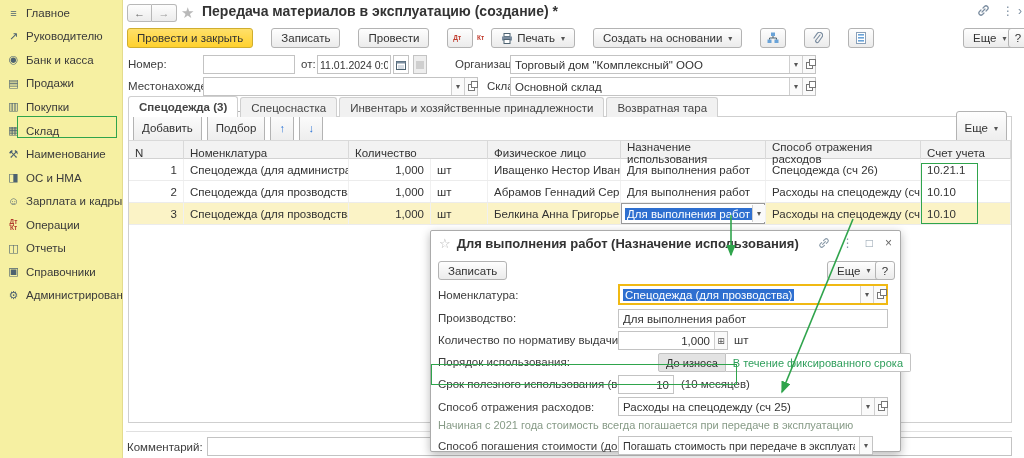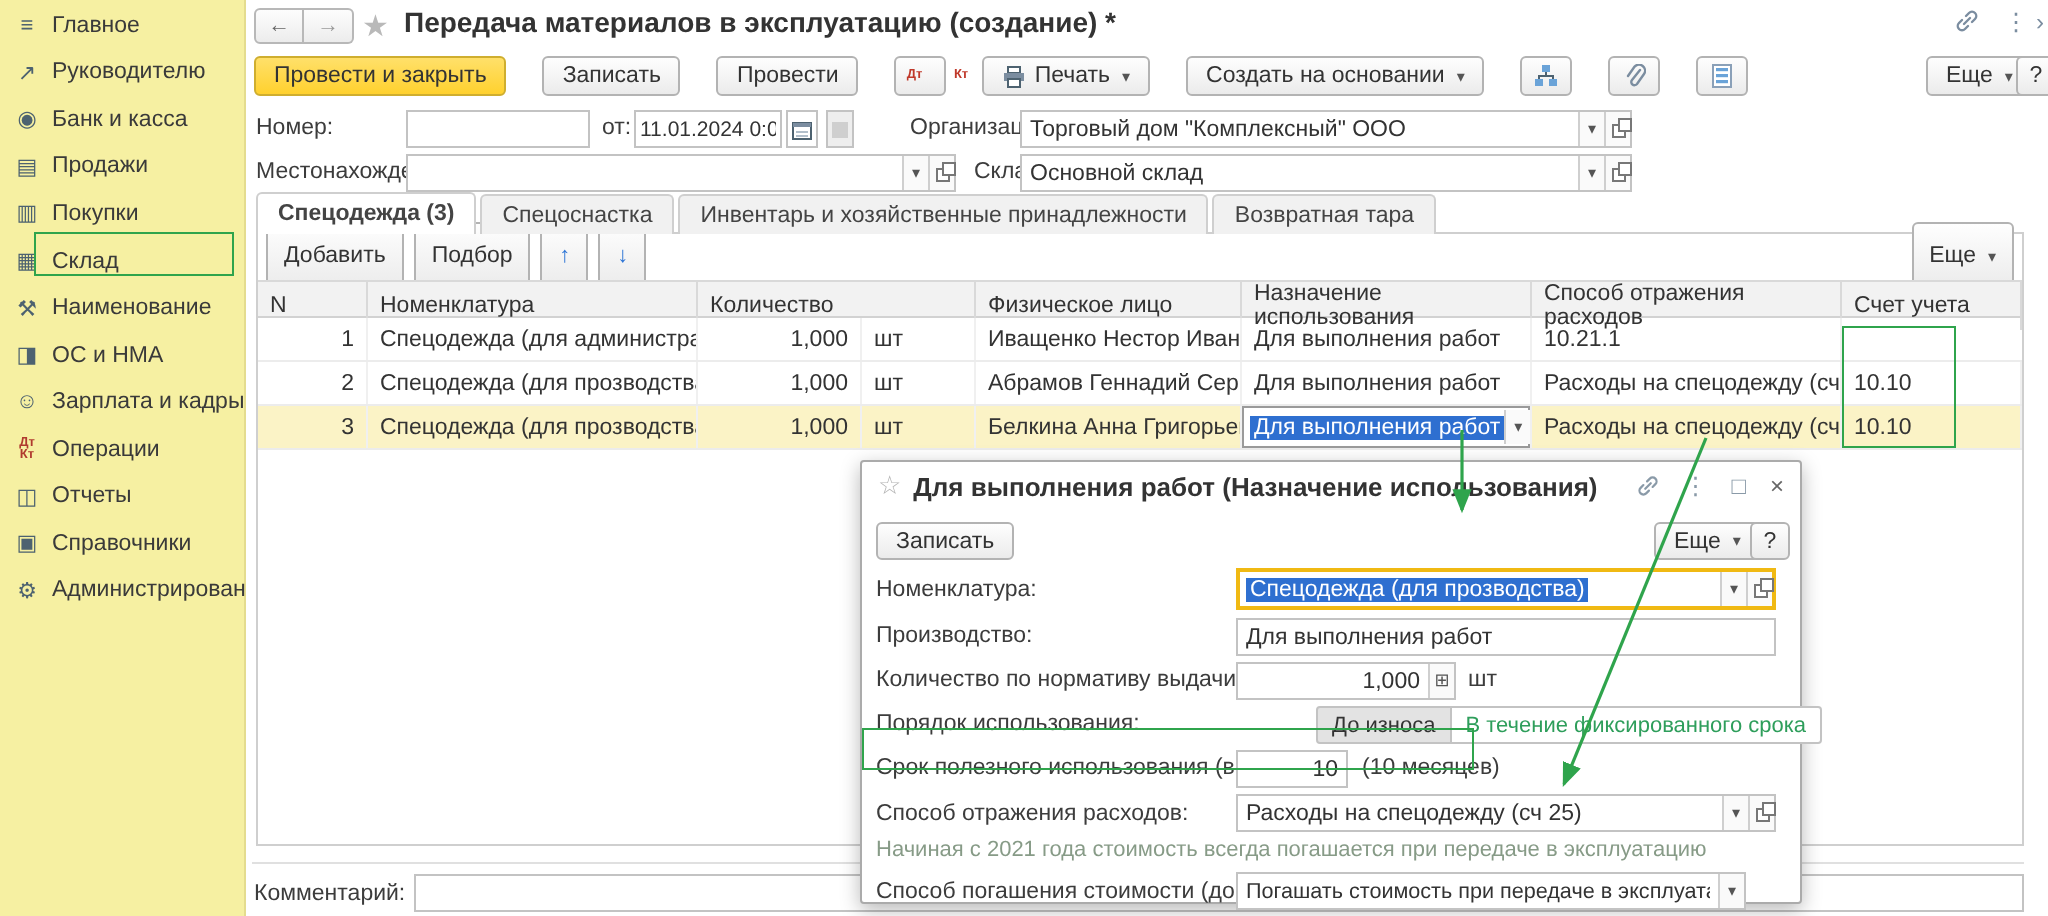--- a/index.html
+++ b/index.html
@@ -286,20 +286,21 @@
         <div class="hc">Счет учета</div>
       </div>
 
       <div class="gridrow" style="top:42px">
         <div class="c num">1</div>
         <div class="c">Спецодежда (для администрат. отдела)</div>
         <div class="c num">1,000</div>
         <div class="c">шт</div>
         <div class="c">Иващенко Нестор Иванович</div>
         <div class="c">Для выполнения работ</div>
+        <div class="c">Спецодежда (сч 26)</div>
         <div class="c">10.21.1</div>
       </div>
       <div class="gridrow" style="top:64px">
         <div class="c num">2</div>
         <div class="c">Спецодежда (для прозводства)</div>
         <div class="c num">1,000</div>
         <div class="c">шт</div>
         <div class="c">Абрамов Геннадий Сергеевич</div>
         <div class="c">Для выполнения работ</div>
         <div class="c">Расходы на спецодежду (сч 25)</div>

